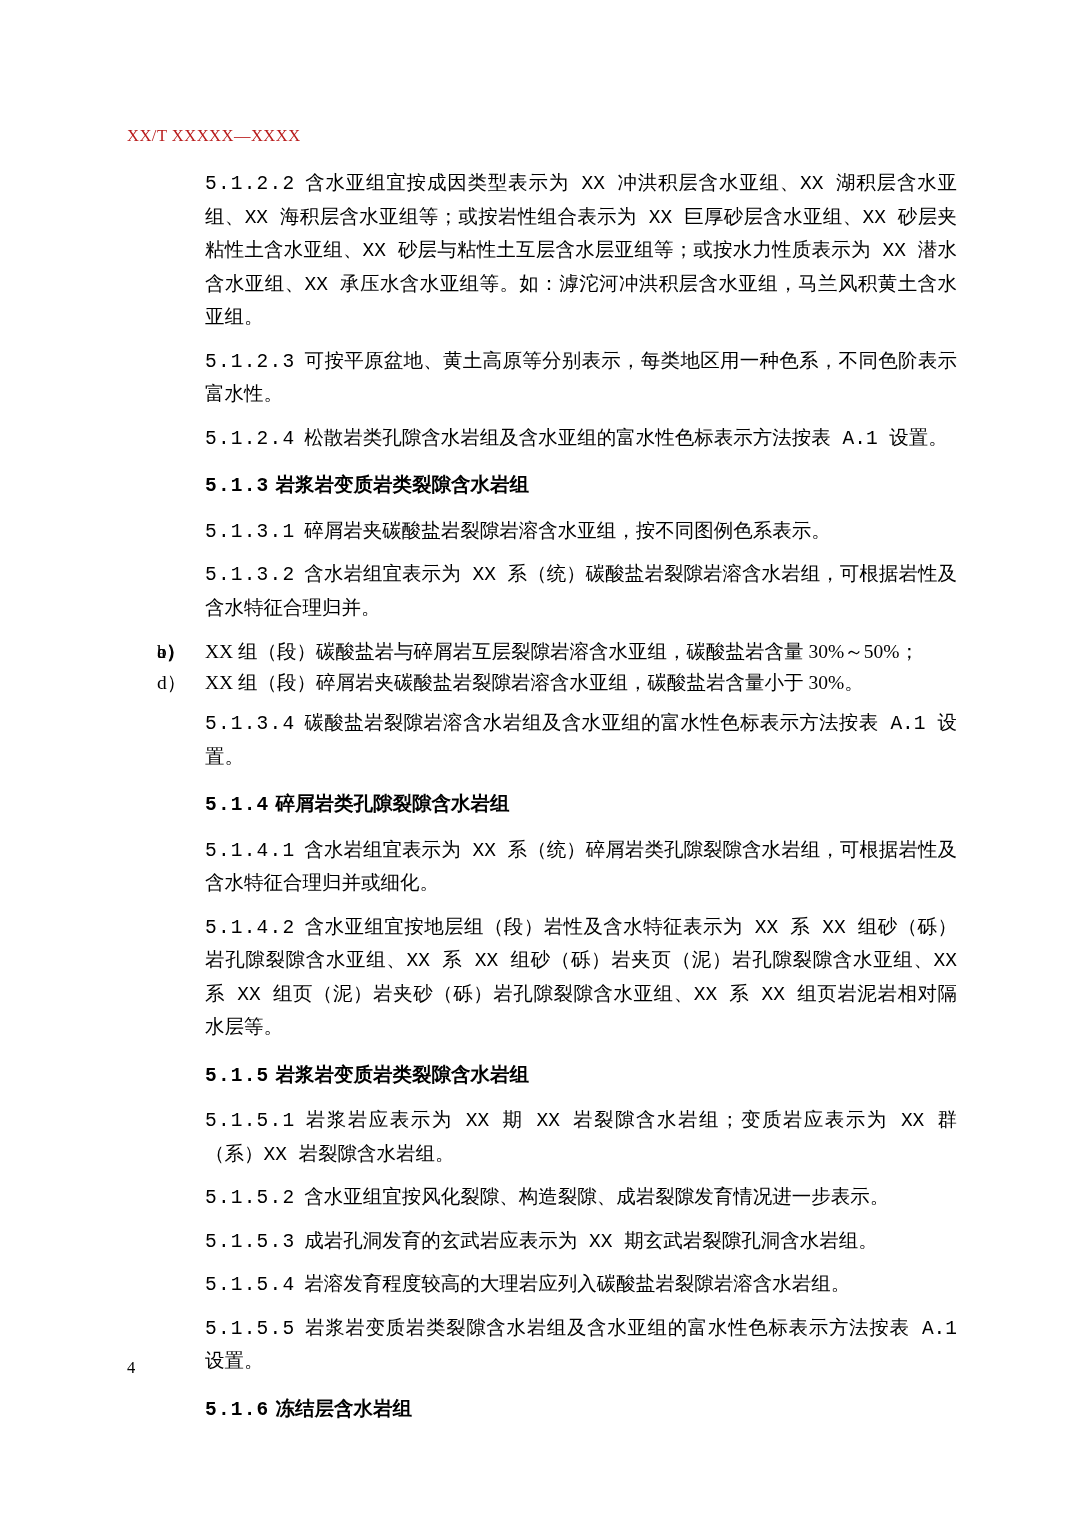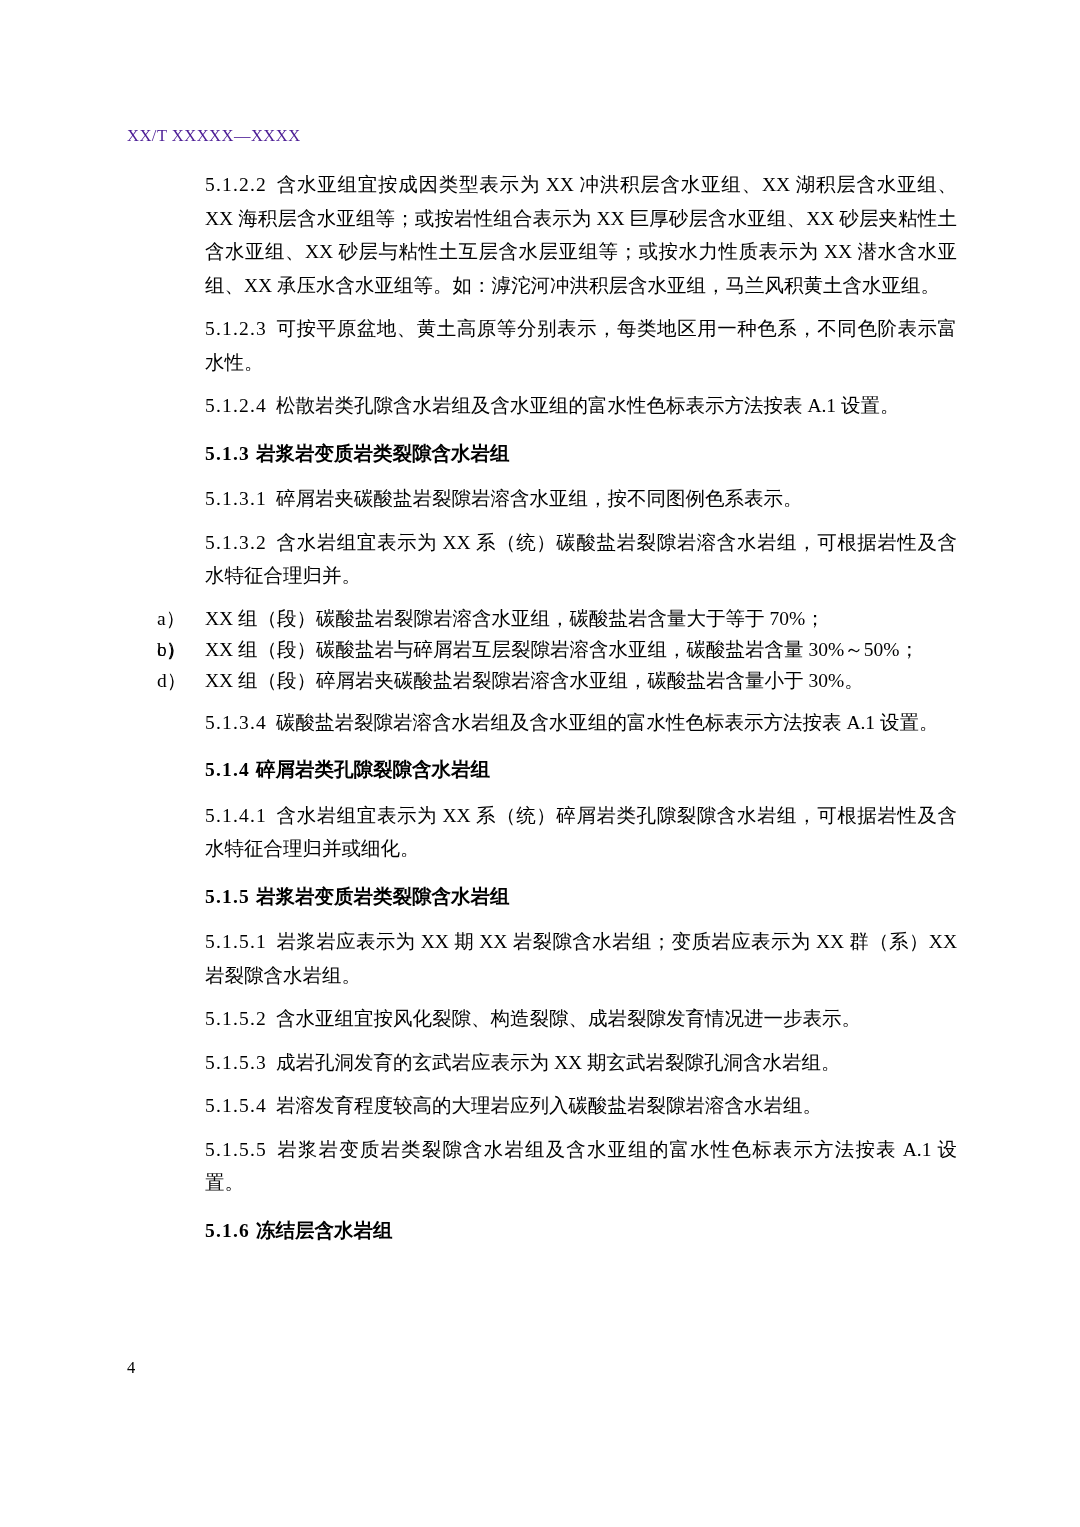--- a/index.html
+++ b/index.html
@@ -22,31 +22,32 @@
     box-sizing: border-box;
     padding: 0;
   }
   .header {
     position: absolute;
     top: 126px;
     left: 127px;
     font-family: "Liberation Serif", "DejaVu Serif", serif;
     font-size: 16.5px;
     letter-spacing: 0.5px;
-    color: #4c1d95;
+    color: #b91c1c;
   }
   .content {
     position: absolute;
     top: 168px;
     left: 127px;
     width: 830px;
   }
   p {
     margin: 0;
     padding: 0;
+    font-family: Liberation Mono, monospace;
   }
   
   .clause {
     font-size: 19.5px;
     line-height: 33.5px;
     text-align: justify;
     text-justify: inter-ideograph;
     margin-bottom: 10px;
     padding-left: 78px;
   }
@@ -122,21 +123,21 @@
       <span class="cnum">5.1.3.1</span><span>碎屑岩夹碳酸盐岩裂隙岩溶含水亚组，按不同图例色系表示。</span>
     </p>
 
     <p class="clause">
       <span class="cnum">5.1.3.2</span><span>含水岩组宜表示为 XX 系（统）碳酸盐岩裂隙岩溶含水岩组，可根据岩性及含水特征合理归并。</span>
     </p>
 
 
     <ul class="list">
       <li>
-        <span class="marker">a）</span><span>XX 组（段）碳酸盐岩裂隙岩溶含水亚组，碳酸盐岩含量大于等于 70%；</span>
+        <span class="marker">a）</span>
       </li>
       <li>
         <span class="marker">b）</span>
       </li>
       <li>
         <span class="marker">c）</span><span>XX 组（段）碳酸盐岩与碎屑岩互层裂隙岩溶含水亚组，碳酸盐岩含量 30%～50%；</span>
       </li>
       <li>
         <span class="marker">d）</span><span>XX 组（段）碎屑岩夹碳酸盐岩裂隙岩溶含水亚组，碳酸盐岩含量小于 30%。</span>
       </li>
@@ -147,20 +148,23 @@
     </p>
 
     <p class="heading">
       <span class="cnum">5.1.4</span><span>碎屑岩类孔隙裂隙含水岩组</span>
     </p>
 
     <p class="clause">
       <span class="cnum">5.1.4.1</span><span>含水岩组宜表示为 XX 系（统）碎屑岩类孔隙裂隙含水岩组，可根据岩性及含水特征合理归并或细化。</span>
     </p>
 
+    <p class="clause">
+      <span class="cnum">5.1.4.2</span><span>含水亚组宜按地层组（段）岩性及含水特征表示为 XX 系 XX 组砂（砾）岩孔隙裂隙含水亚组、XX 系 XX 组砂（砾）岩夹页（泥）岩孔隙裂隙含水亚组、XX 系 XX 组页（泥）岩夹砂（砾）岩孔隙裂隙含水亚组、XX 系 XX 组页岩泥岩相对隔水层等。</span>
+    </p>
 
 
     <p class="heading">
       <span class="cnum">5.1.5</span><span>岩浆岩变质岩类裂隙含水岩组</span>
     </p>
 
     <p class="clause">
       <span class="cnum">5.1.5.1</span><span>岩浆岩应表示为 XX 期 XX 岩裂隙含水岩组；变质岩应表示为 XX 群（系）XX 岩裂隙含水岩组。</span>
     </p>
 

